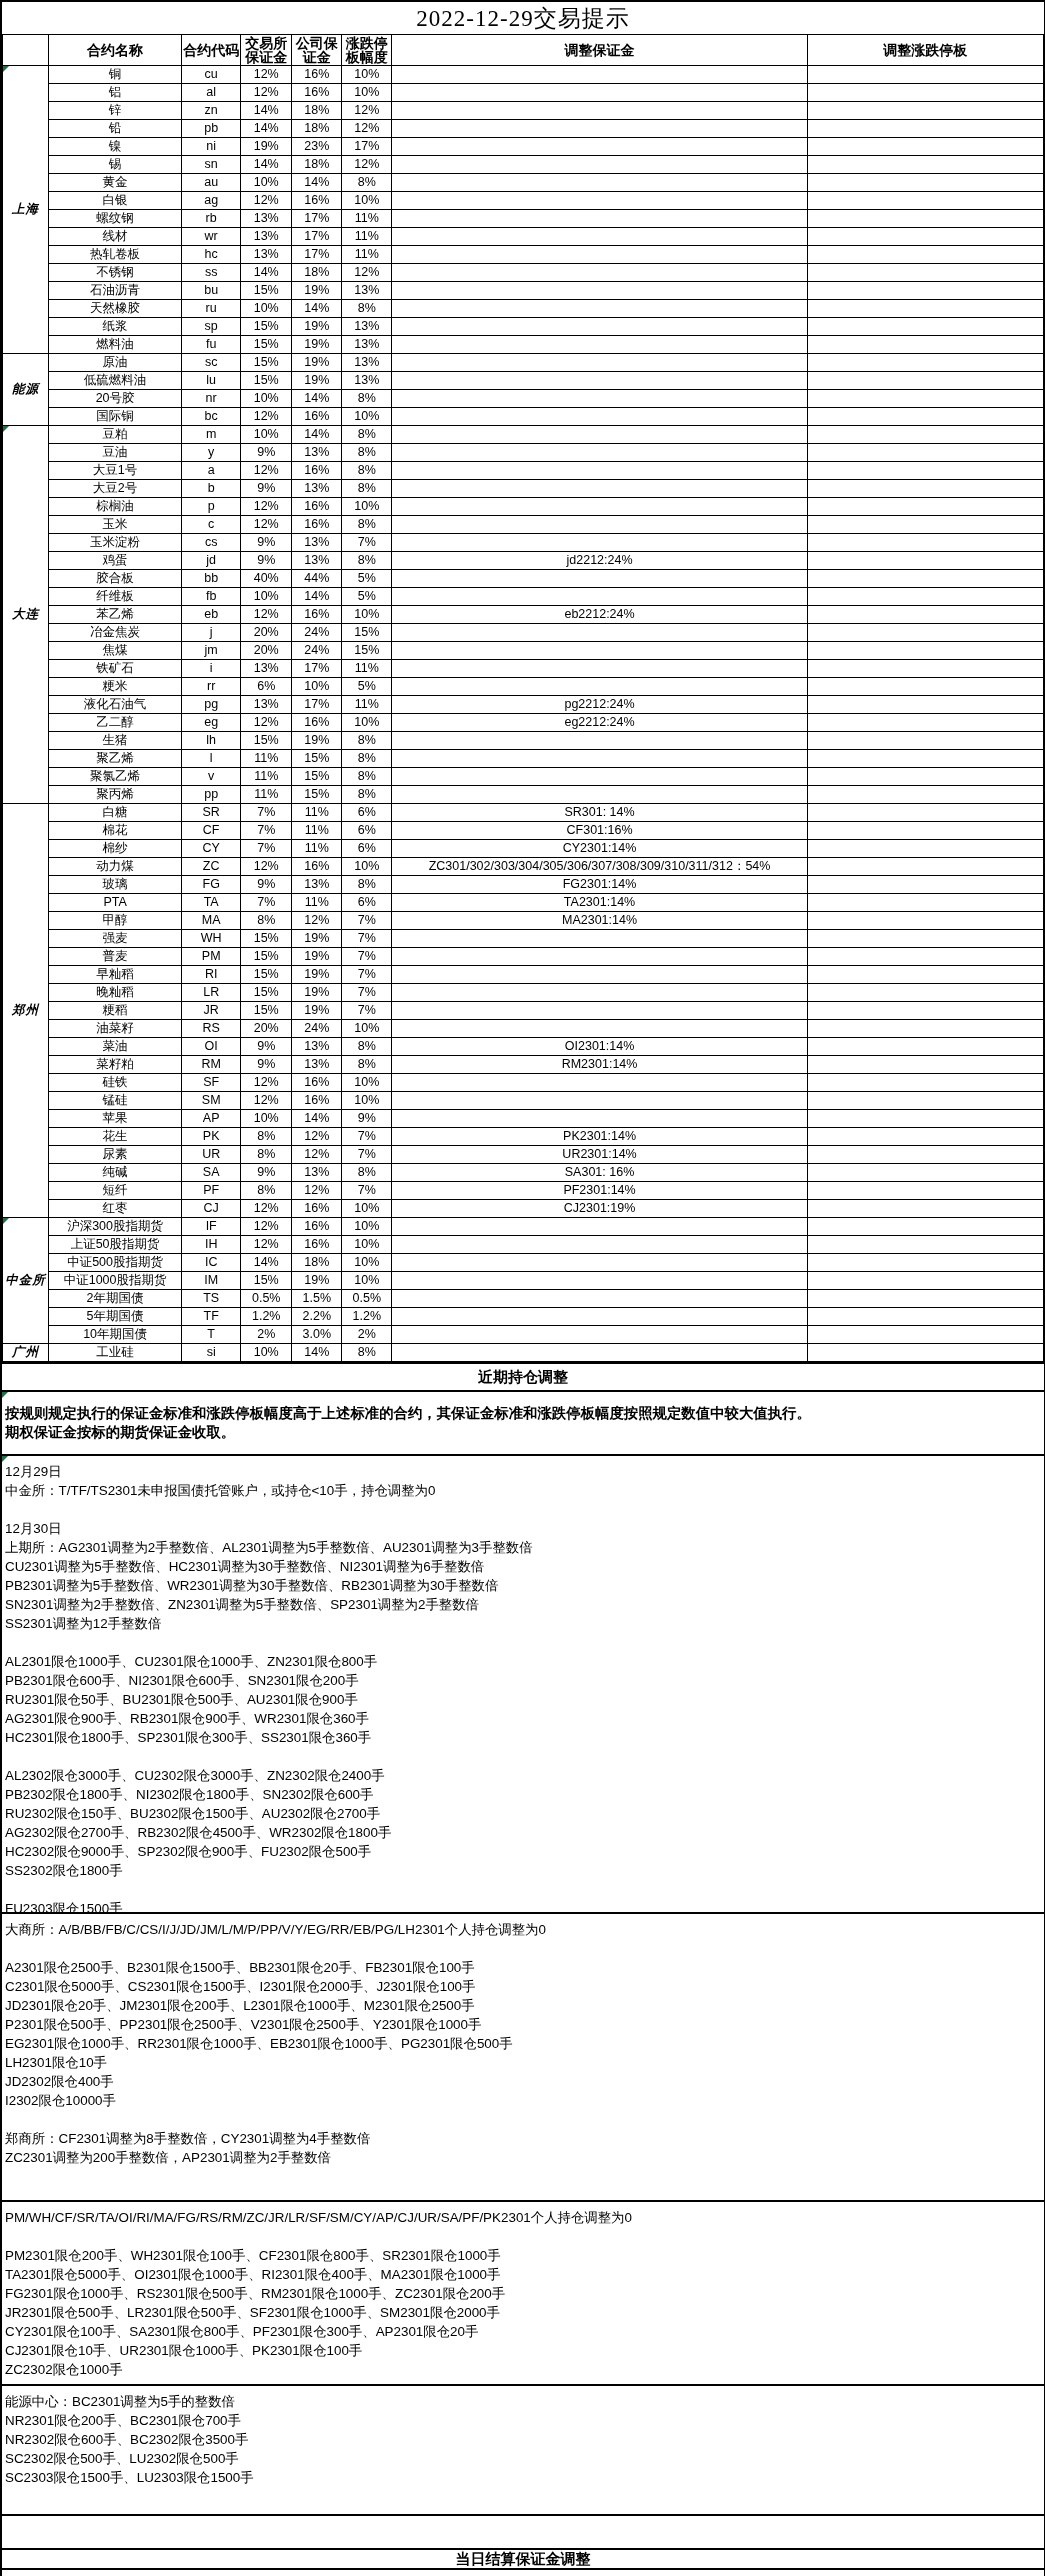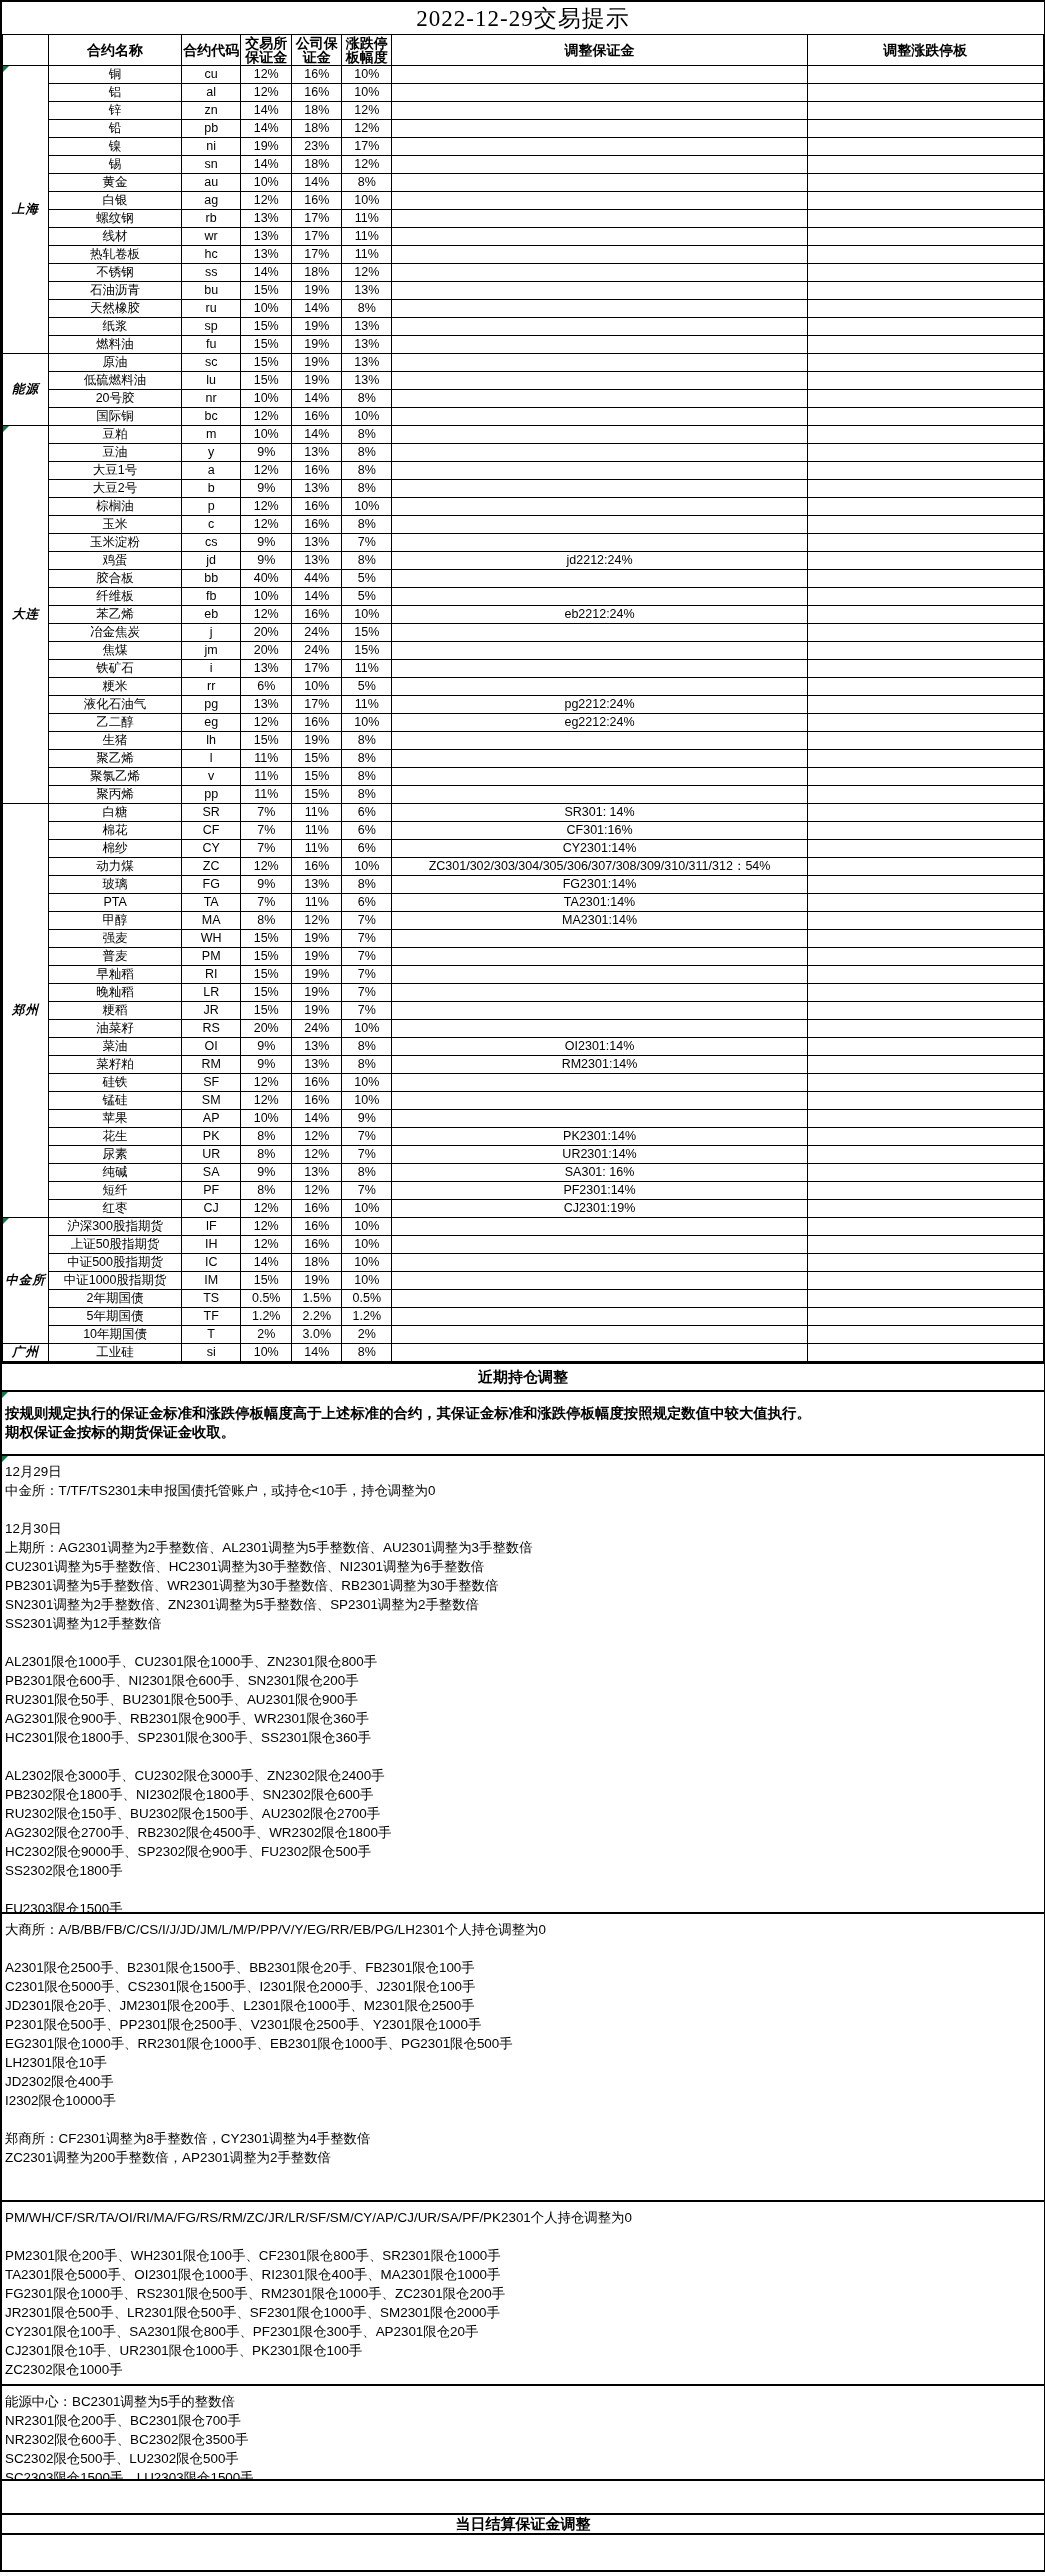--- a/index.html
+++ b/index.html
@@ -35,21 +35,21 @@
     padding:12px 3px 0;white-space:pre-line;
   }
   .section-header{
     display:flex;align-items:center;justify-content:center;
     font-weight:bold;font-size:15px;
   }
   .text-block{
     font-size:13.4px;line-height:19px;padding:6px 3px 13px;white-space:pre-line;
   }
   .h28{height:28px}.h30{height:30px}.h32{height:20px}
-  .h460{height:458px}.h255{height:288px}.h185{height:184px}.h105{height:95px}
+  .h460{height:458px}.h255{height:288px}.h185{height:184px}.h105{height:130px}
   .h34{height:34px}.h37{height:37px}
 </style>
 </head>
 <body>
 
 <div class="sheet">
 
   <div class="title">2022-12-29交易提示</div>
 
   <table class="margin-table">

